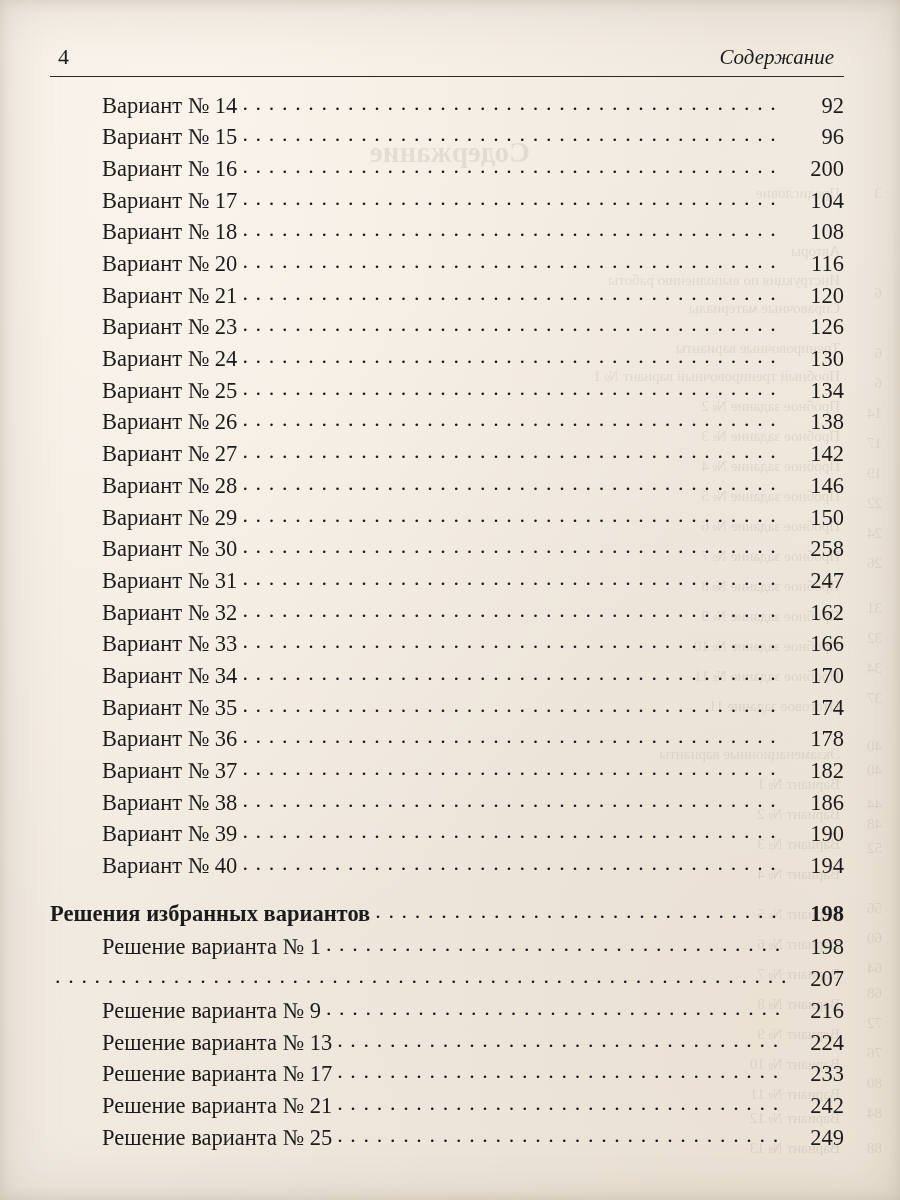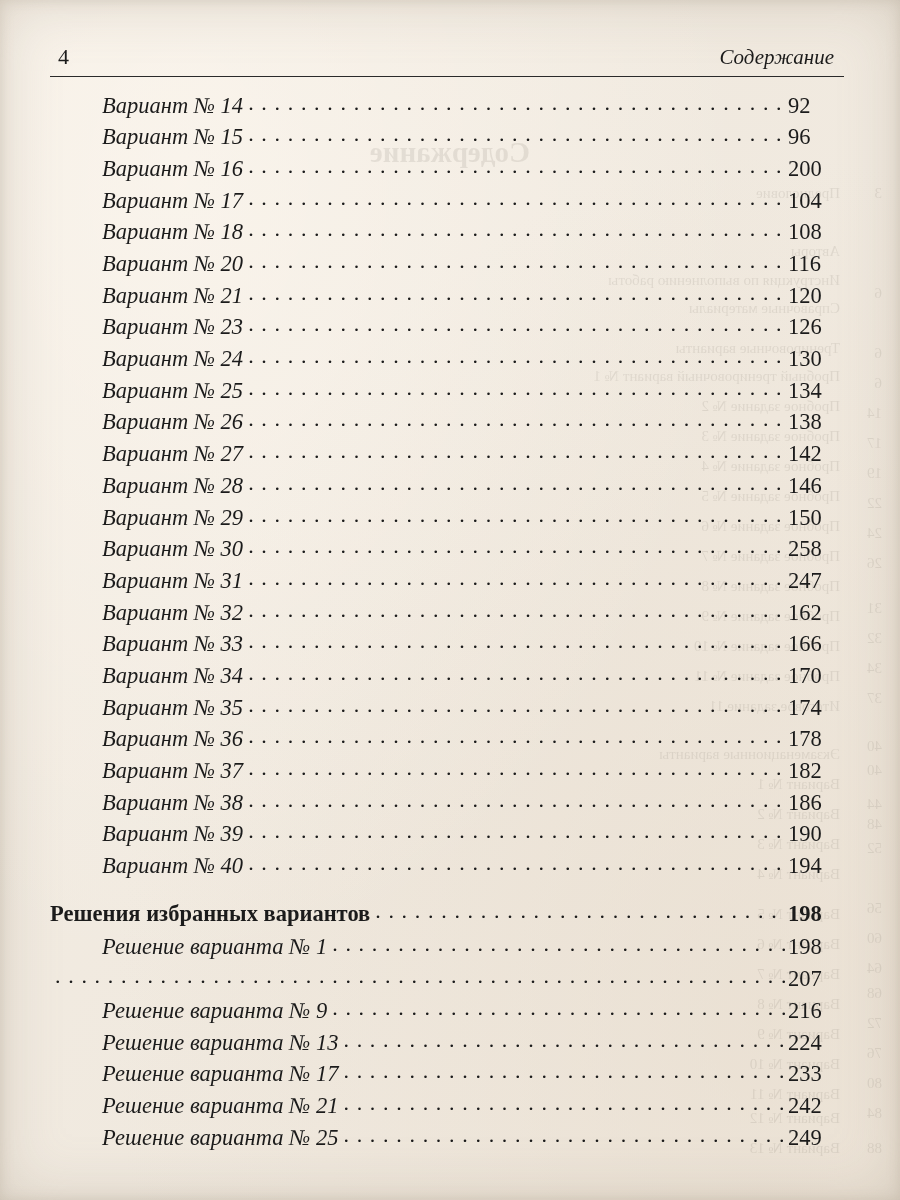--- a/index.html
+++ b/index.html
@@ -102,37 +102,37 @@
   }
   .toc-row .label {
     padding-left: 52px;
   }
   .toc-row.level0 .label {
     padding-left: 0;
     font-weight: bold;
   }
   .toc-row.level1 .label {
     padding-left: 52px;
-    font-style: italic;
   }
   .leader {
     flex: 1 1 auto;
     overflow: hidden;
     margin: 0 3px 0 5px;
     position: relative;
     top: -3px;
   }
   .leader::after {
     content: ". . . . . . . . . . . . . . . . . . . . . . . . . . . . . . . . . . . . . . . . . . . . . . . . . . . . . . . . . . . . . . . . . . . . . . . . . . . . . . . . . . . . . . . . . . . . . .";
     letter-spacing: 1.1px;
     font-size: 22px;
     color: #1b1b1b;
   }
   .page-no {
     min-width: 56px;
+    text-align: right;
     font-size: 22.5px;
   }
   .toc-row.level0 .page-no {
     font-weight: bold;
   }
   .toc-row.level0 {
     margin-top: 16px;
     margin-bottom: 2px;
   }
   .toc-row.level0 .leader::after {

